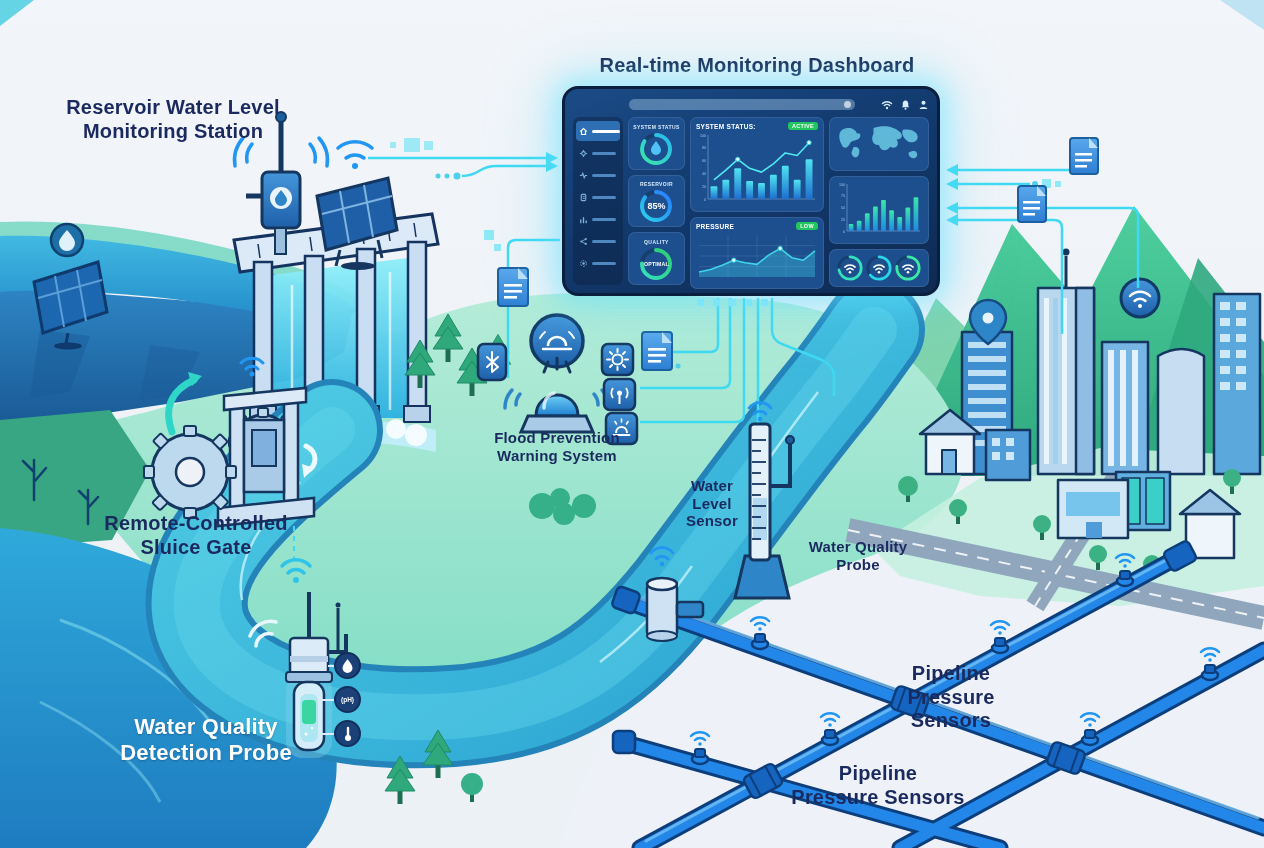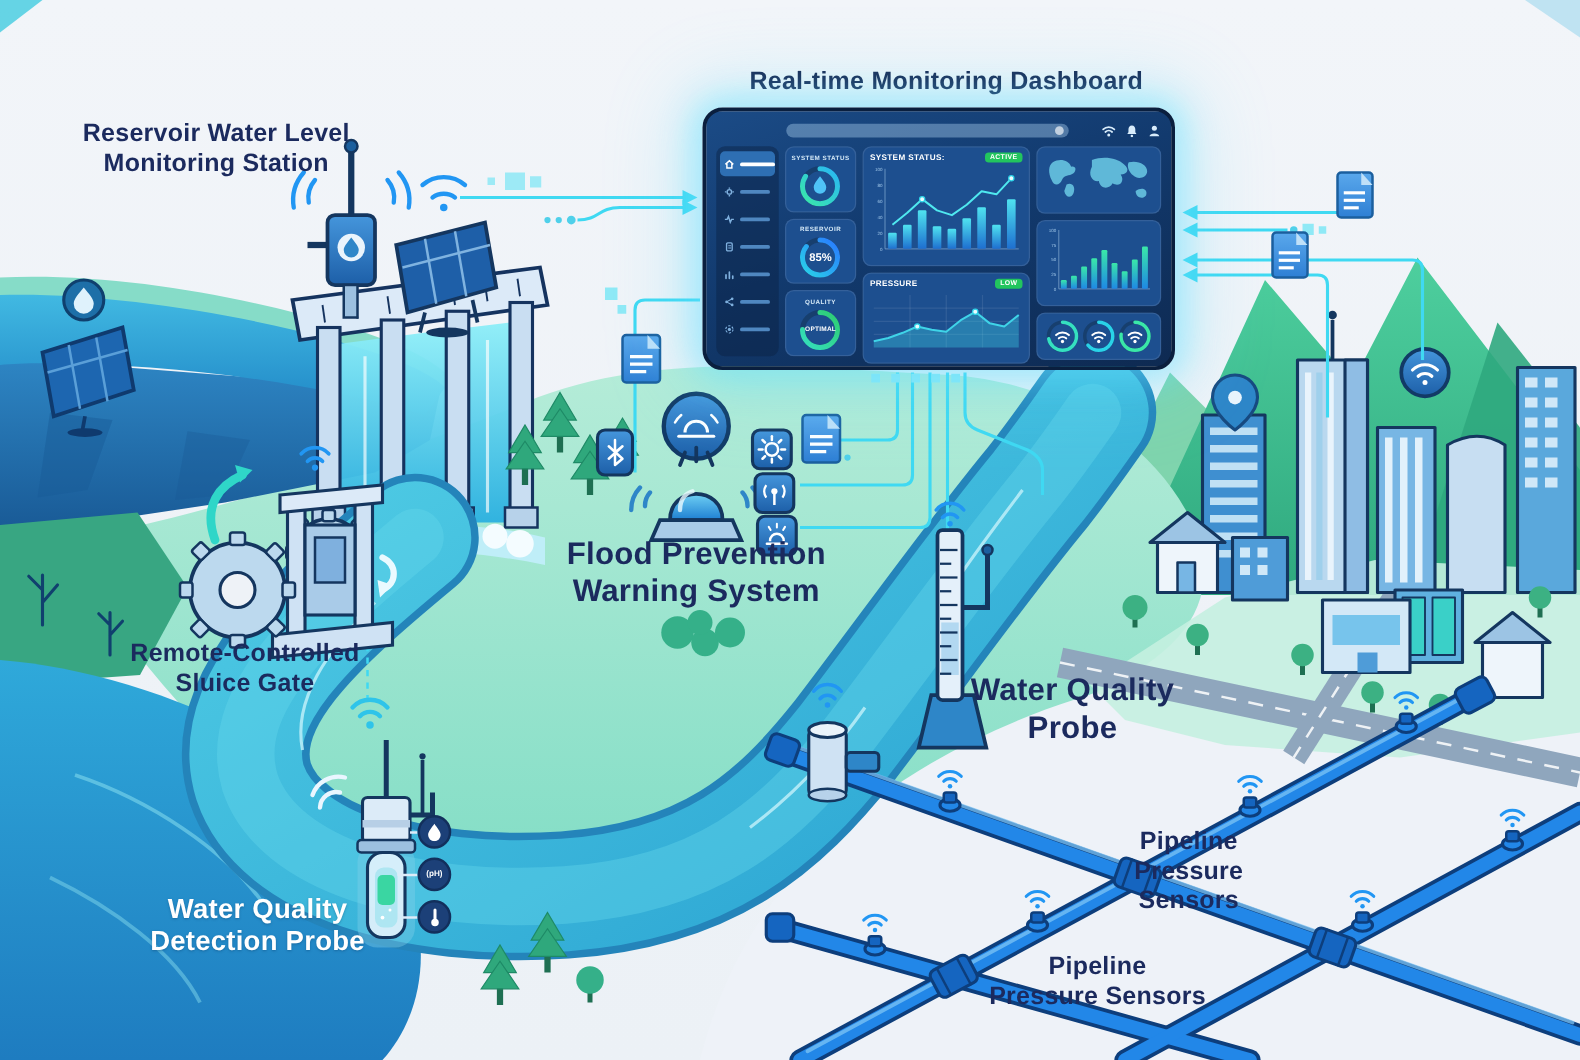--- a/index.html
+++ b/index.html
@@ -5,21 +5,21 @@
   html,body{margin:0;padding:0;background:#dfe6ee;}
   .stage{position:relative;width:1264px;height:848px;overflow:hidden;
          background:linear-gradient(180deg,#f2f5f9 0%,#eef2f7 60%,#ecf1f6 100%);
          font-family:"Liberation Sans",sans-serif;padding-left:12px;}
   .scene{position:absolute;inset:0;}
   
   .scene-label{position:absolute;transform:translateX(-50%);text-align:center;
     font-weight:bold;color:#1b2a5e;white-space:pre-line;line-height:1.18;letter-spacing:.2px;}
   .scene-title{position:absolute;transform:translateX(-50%);text-align:center;
     font-weight:bold;color:#14224e;font-size:20px;letter-spacing:.2px;}
-  .lbl-20{font-size:20px;} .lbl-19{font-size:25px;}
+  .lbl-20{font-size:20px;} .lbl-19{font-size:15px;}
   .lbl-white{color:#ffffff;font-size:22px;text-shadow:0 1px 2px rgba(10,50,90,.35);}
   
   .callout{position:absolute;width:27px;height:27px;border-radius:50%;
     background:#1c4078;border:2px solid #122f5c;display:flex;align-items:center;
     justify-content:center;color:#fff;box-sizing:border-box;}
   .callout span{font-size:6.5px;font-weight:bold;}
   
   .dashboard{position:absolute;left:562px;top:86px;width:378px;height:210px;
     border-radius:16px;background:linear-gradient(160deg,#1b4b86 0%,#123a6e 45%,#0e2a52 100%);
     border:3px solid #0a1f3e;box-sizing:border-box;padding:5px 8px 7px 8px;
@@ -704,20 +704,23 @@
 
 <div class="scene-title" style="left:757px;top:54px;width:400px;">Real-time Monitoring Dashboard</div>
 <div class="scene-label lbl-20" style="left:173px;top:96px;width:280px;">Reservoir Water Level
 Monitoring Station</div>
 <div class="scene-label lbl-20" style="left:196px;top:512px;width:260px;">Remote-Controlled
 Sluice Gate</div>
 <div class="scene-label lbl-white" style="left:206px;top:714px;width:260px;position:absolute;transform:translateX(-50%);text-align:center;font-weight:bold;white-space:pre-line;line-height:1.18;">Water Quality
 Detection Probe</div>
 <div class="scene-label lbl-19" style="left:557px;top:429px;width:220px;">Flood Prevention
 Warning System</div>
+<div class="scene-label lbl-19" style="left:712px;top:477px;width:120px;">Water
+Level
+Sensor</div>
 <div class="scene-label lbl-19" style="left:858px;top:538px;width:200px;">Water Quality
 Probe</div>
 <div class="scene-label lbl-20" style="left:951px;top:662px;width:160px;">Pipeline
 Pressure
 Sensors</div>
 <div class="scene-label lbl-20" style="left:878px;top:762px;width:260px;">Pipeline
 Pressure Sensors</div>
 
 <div class="callout" style="left:334px;top:652px;">
   <svg width="13" height="15" viewBox="0 0 13 15">

